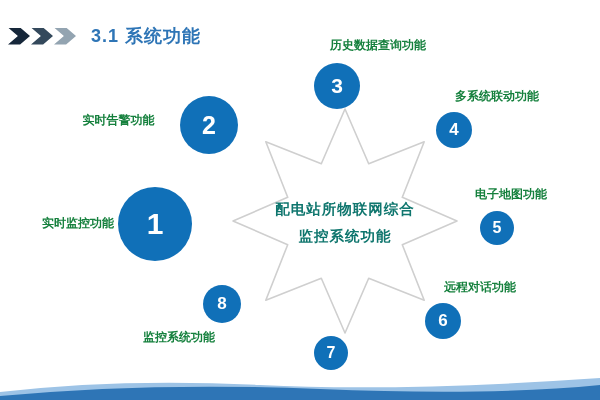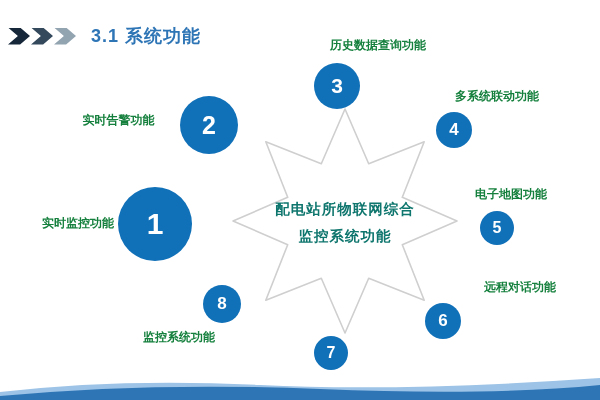--- a/index.html
+++ b/index.html
@@ -37,21 +37,21 @@
   .c-6{left:425px;top:303px;width:36px;height:36px;font-size:17px;}
   .c-7{left:314px;top:336px;width:34px;height:34px;font-size:16px;}
   .c-8{left:203px;top:285px;width:38px;height:38px;font-size:17px;}
   
   .label{position:absolute;font-size:12px;font-weight:bold;color:#15803d;white-space:nowrap;}
   .l-1{left:4px;top:215px;width:110px;text-align:right;}
   .l-2{left:66px;top:112px;width:105px;text-align:center;}
   .l-3{left:330px;top:37px;}
   .l-4{left:455px;top:88px;}
   .l-5{left:475px;top:186px;}
-  .l-6{left:484px;top:279px;text-align:center;}
+  .l-6{left:444px;top:279px;text-align:center;}
   .l-7{left:352px;top:351px;}
   .l-8{left:143px;top:329px;}
   
   .wave{position:absolute;left:0;bottom:0;width:600px;height:28px;display:block;}
 </style>
 </head>
 <body>
 
 <div class="slide">
 

